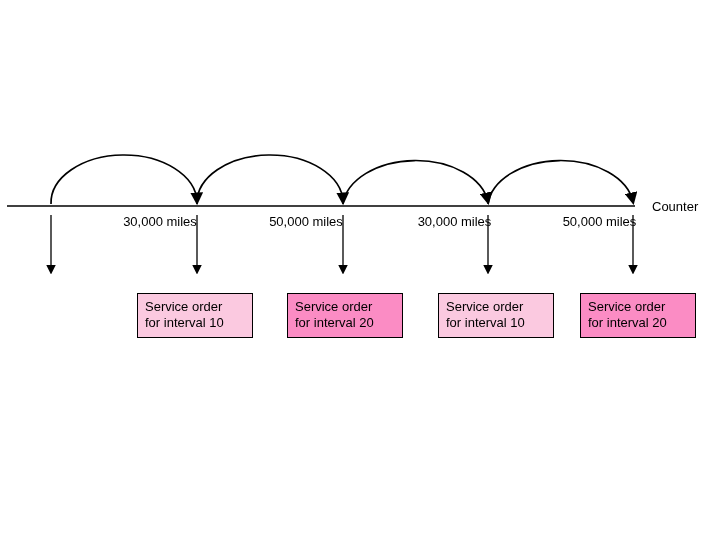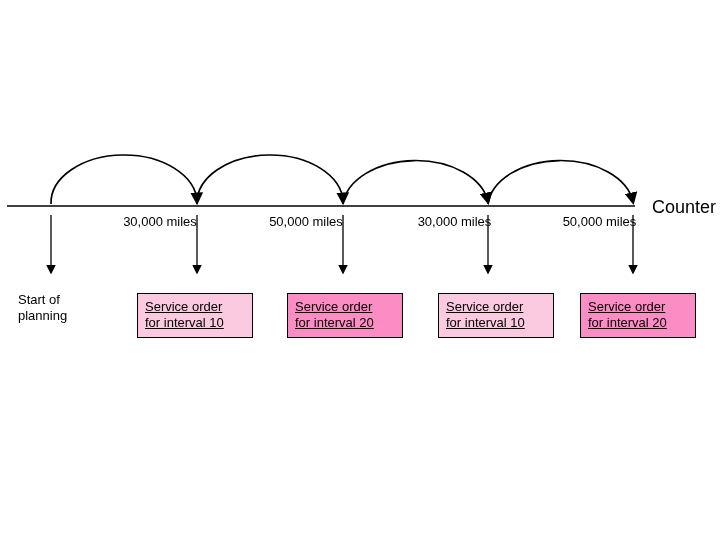--- a/index.html
+++ b/index.html
@@ -45,21 +45,21 @@
     text-align: center;
     font-size: 13px;
     line-height: 16px;
     white-space: nowrap;
     margin-left: 36px;
   }
   .counter-label {
     position: absolute;
     left: 652px;
     top: 199px;
-    font-size: 18px;
+    font-size: 13px;
     line-height: 16px;
     white-space: nowrap;
   }
   .start-label {
     position: absolute;
     left: 18px;
     top: 292px;
     width: 80px;
     font-size: 13px;
     line-height: 16px;
@@ -67,21 +67,20 @@
   .order-box {
     position: absolute;
     top: 293px;
     width: 116px;
     height: 45px;
     box-sizing: border-box;
     border: 1px solid #000000;
     padding: 5px 12px 0 7px;
     font-size: 13px;
     line-height: 16px;
-    text-decoration: underline;
   }
   .box-1 { left: 137px; }
   .box-2 { left: 287px; }
   .box-3 { left: 438px; }
   .box-4 { left: 580px; }
 </style>
 </head>
 <body>
 
 <div class="canvas">
@@ -107,20 +106,19 @@
     <line class="varrow" x1="633" y1="215" x2="633" y2="272" marker-end="url(#arrowhead)"></line>
   </svg>
 
   <div class="miles-label" style="left:51px; width:146px;">30,000 miles</div>
   <div class="miles-label" style="left:197px; width:146px;">50,000 miles</div>
   <div class="miles-label" style="left:346px; width:145px;">30,000 miles</div>
   <div class="miles-label" style="left:491px; width:145px;">50,000 miles</div>
 
   <div class="counter-label">Counter</div>
 
-  <div class="start-label">Start of planning</div>
 
   <div class="order-box box-1" style="background-color: rgb(251, 201, 224);">Service order for interval 10</div>
   <div class="order-box box-2" style="background-color: rgb(251, 140, 196);">Service order for interval 20</div>
   <div class="order-box box-3" style="background-color: rgb(251, 201, 224);">Service order for interval 10</div>
   <div class="order-box box-4" style="background-color: rgb(251, 140, 196);">Service order for interval 20</div>
 
 </div>
 
 </body></html>

